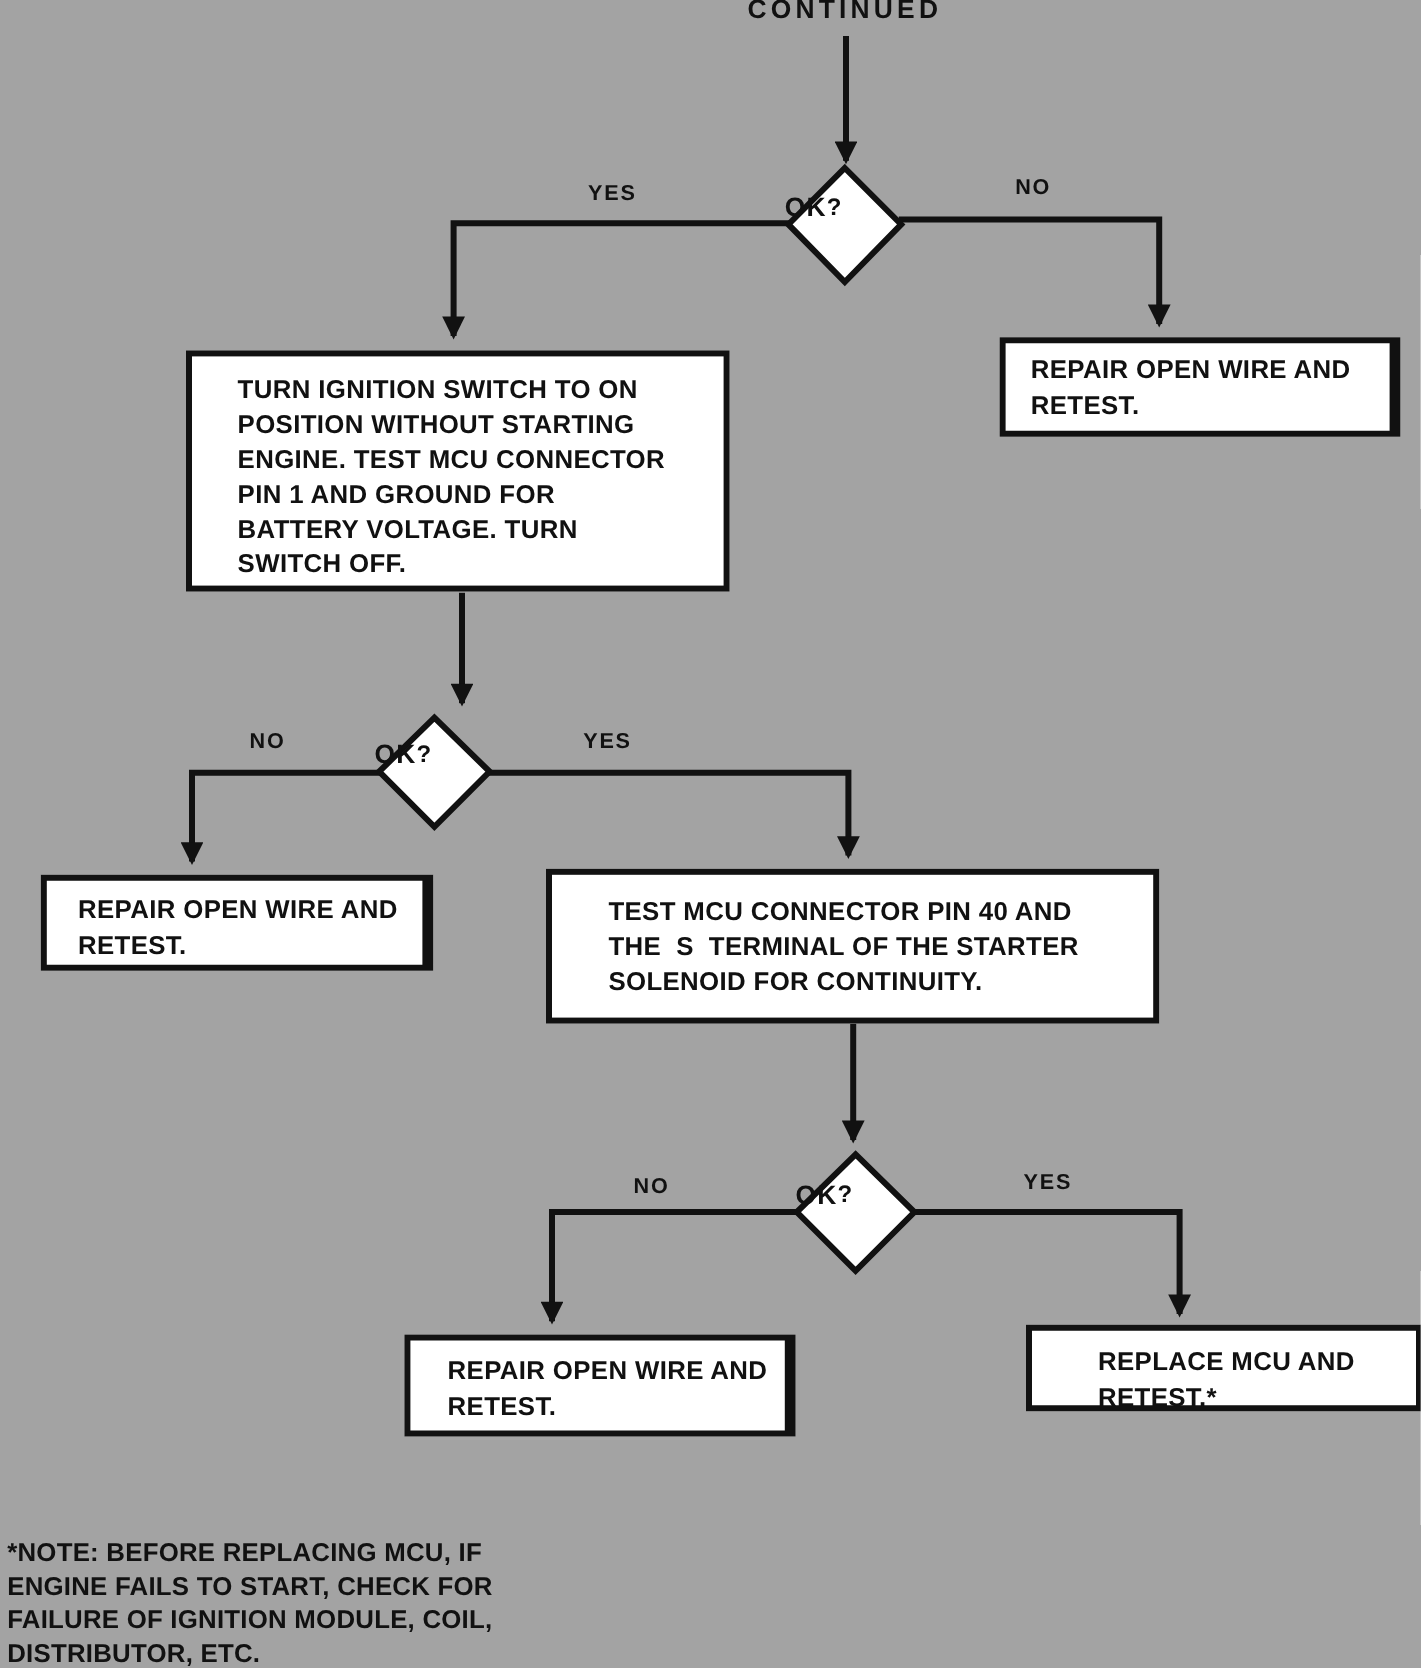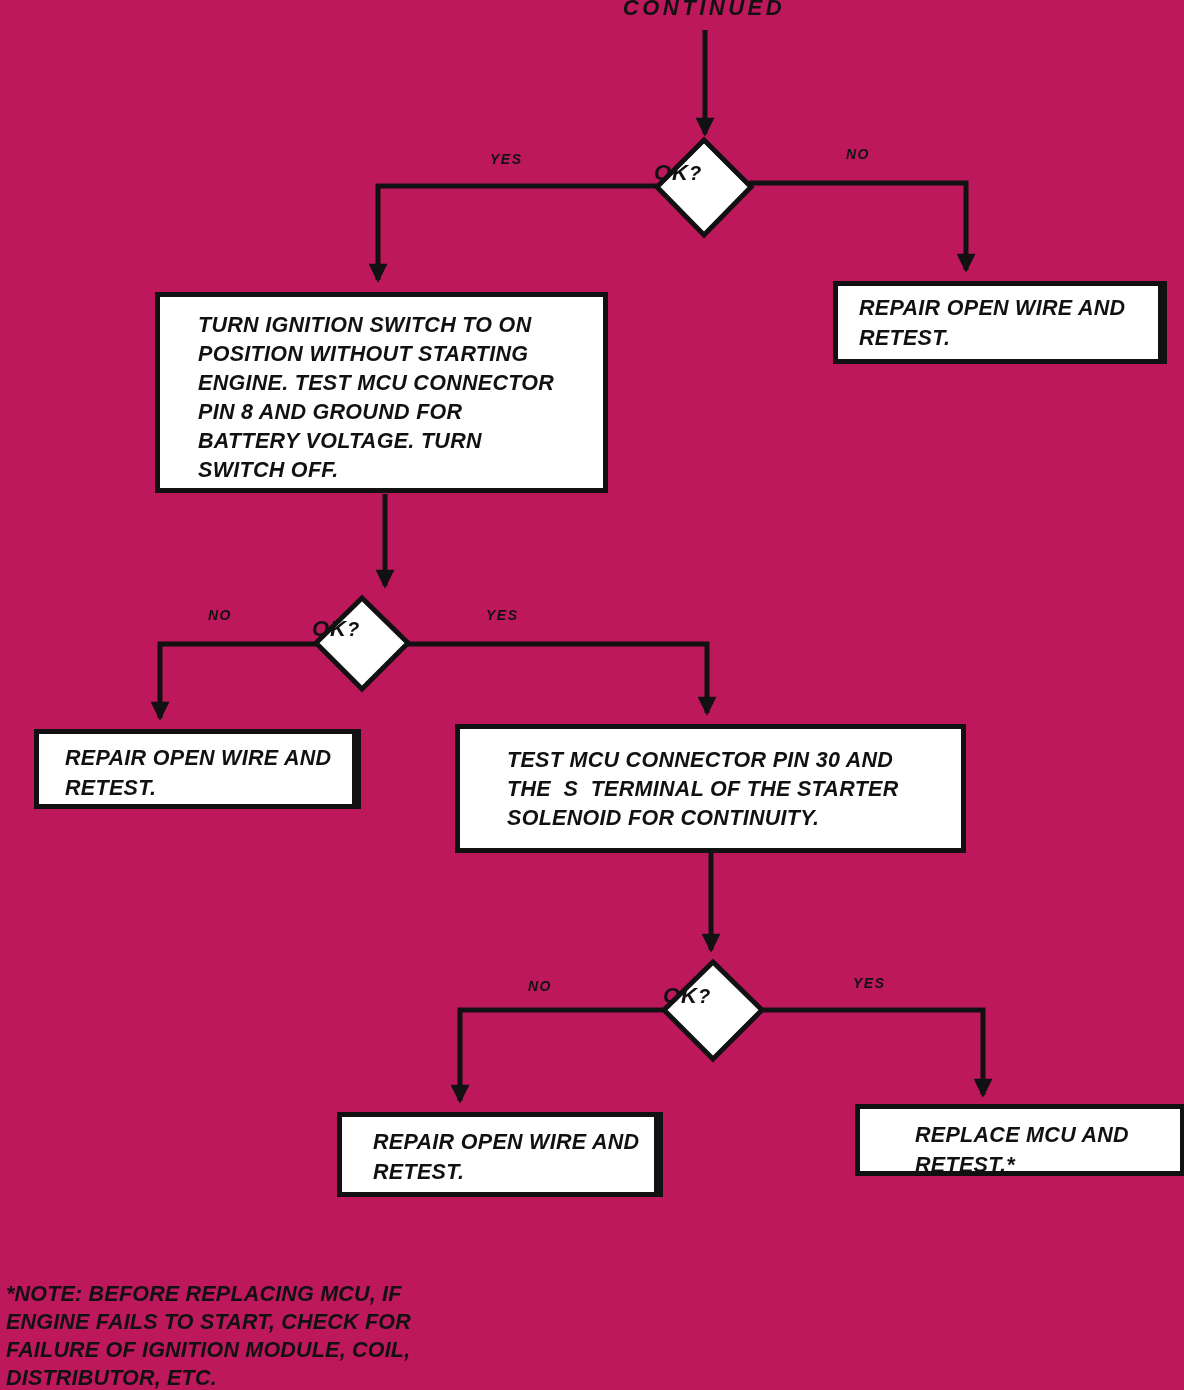--- a/index.html
+++ b/index.html
@@ -1,24 +1,23 @@
 <!DOCTYPE html>
 <html><head>
 <meta charset="utf-8">
 <style>
   html, body { margin: 0; padding: 0; background: #ffffff; }
   .canvas {
     position: relative;
     width: 1184px;
     height: 1390px;
-    background: #be185d;
+    background: #a3a3a3;
     font-family: "Liberation Sans", sans-serif;
     color: #111111;
     overflow: hidden;
-    font-style: italic;
   }
   svg.wires {
     position: absolute;
     left: 0; top: 0;
     width: 1184px; height: 1390px;
   }
   .continued {
     position: absolute;
     left: 614px; top: -5px;
     width: 180px;
@@ -35,21 +34,21 @@
     border: 5px solid #111111;
     font-weight: bold;
     font-size: 21.5px;
     letter-spacing: 0.3px;
     white-space: pre-wrap;
     line-height: 29px;
   }
   .box.heavy-r { border-right-width: 9px; margin-left: 32px; }
   .branch-label {
     position: absolute;
-    font-size: 14px;
+    font-size: 18px;
     font-weight: bold;
     letter-spacing: 1.5px;
     white-space: nowrap;
   }
   .dtext {
     position: absolute;
     width: 100px;
     display: flex;
     flex-direction: row;
     align-items: center;
@@ -102,38 +101,38 @@
   <div class="dtext" style="left:654px; top:160px;">
     <span class="ok">OK</span>
     <span class="q">?</span>
   </div>
   <div class="branch-label" style="left:490px; top:151px;">YES</div>
   <div class="branch-label" style="left:846px; top:146px;">NO</div>
 
   <div class="box" style="left:155px; top:292px; width:453px; height:201px; padding:14px 15px 0 38px;">TURN IGNITION SWITCH TO ON
 POSITION WITHOUT STARTING
 ENGINE. TEST MCU CONNECTOR
-PIN 8 AND GROUND FOR
+PIN 1 AND GROUND FOR
 BATTERY VOLTAGE. TURN
 SWITCH OFF.</div>
 
   <div class="box heavy-r" style="left:801px; top:281px; width:334px; height:83px; padding:7px 8px 0 21px; line-height:30px;">REPAIR OPEN WIRE AND
 RETEST.</div>
 
   <div class="dtext" style="left:312px; top:616px;">
     <span class="ok">OK</span>
     <span class="q">?</span>
   </div>
   <div class="branch-label" style="left:208px; top:607px;">NO</div>
   <div class="branch-label" style="left:486px; top:607px;">YES</div>
 
   <div class="box heavy-r" style="left:2px; top:729px; width:327px; height:80px; padding:9px 8px 0 26px; line-height:30px;">REPAIR OPEN WIRE AND
 RETEST.</div>
 
-  <div class="box" style="left:455px; top:724px; width:511px; height:129px; padding:17px 10px 0 47px;">TEST MCU CONNECTOR PIN 30 AND
+  <div class="box" style="left:455px; top:724px; width:511px; height:129px; padding:17px 10px 0 47px;">TEST MCU CONNECTOR PIN 40 AND
 THE  S  TERMINAL OF THE STARTER
 SOLENOID FOR CONTINUITY.</div>
 
   <div class="dtext" style="left:663px; top:983px;">
     <span class="ok">OK</span>
     <span class="q">?</span>
   </div>
   <div class="branch-label" style="left:528px; top:978px;">NO</div>
   <div class="branch-label" style="left:853px; top:975px;">YES</div>
 

